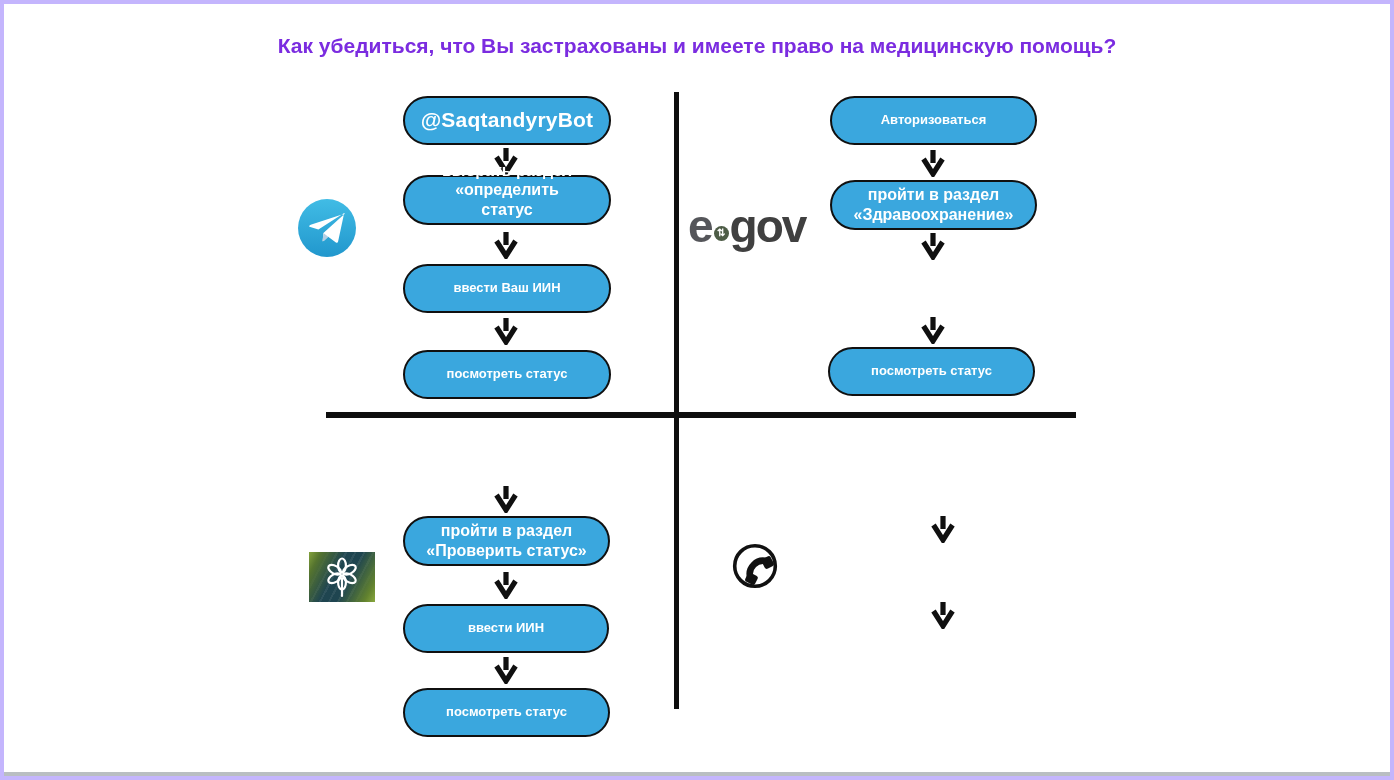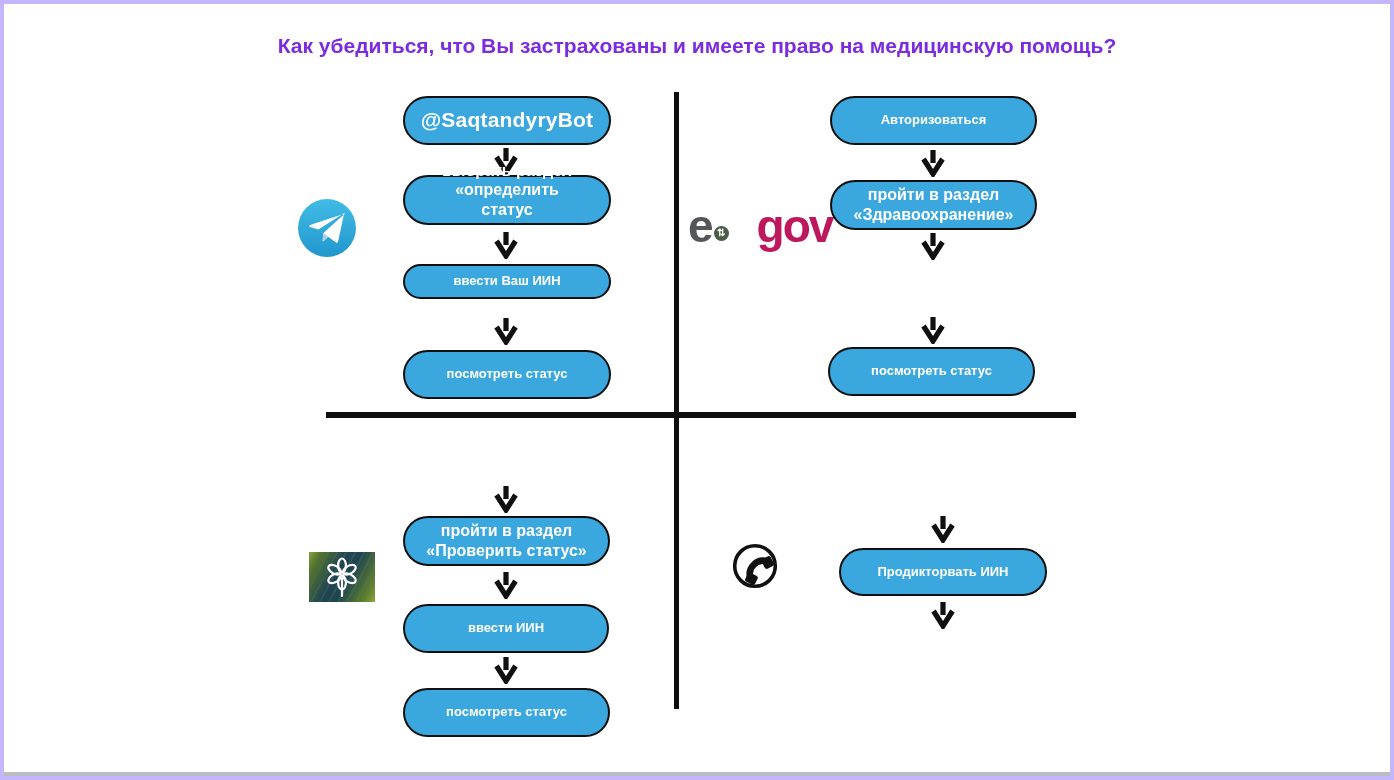--- a/index.html
+++ b/index.html
@@ -45,21 +45,21 @@
     font-weight:bold;font-size:46px;letter-spacing:-2px;line-height:1;
   }
   .egov-e{color:#55565a;}
   .egov-dot{
     width:15px;height:15px;border-radius:50%;
     background:#4d5c46;color:#ffffff;
     font-size:10px;font-weight:bold;letter-spacing:0;
     display:flex;align-items:center;justify-content:center;
     margin:14px 1px 0 2px;
   }
-  .egov-gov{color:#be185d;margin-left:27px;}
+  .egov-gov{color:#404040;}
   .fsms-logo{
     position:absolute;left:305px;top:548px;width:66px;height:50px;
     background:
       linear-gradient(118deg, #84a23c 0%, #55742f 13%, rgba(34,72,82,0) 40%),
       linear-gradient(298deg, #8aa83e 0%, #62822f 12%, rgba(34,72,82,0) 42%),
       repeating-linear-gradient(118deg, rgba(255,255,255,0.07) 0 2px, rgba(0,0,0,0) 2px 8px),
       #1f4550;
     display:flex;align-items:center;justify-content:center;
   }
   .phone-icon{position:absolute;left:727px;top:538px;width:48px;height:48px;}
@@ -99,21 +99,21 @@
   <div class="pill small" style="left:399px;top:171px;width:208px;height:50px;">
     <span>выбрать раздел
 «определить
 статус застрахованности»</span>
   </div>
   <div class="arrow" style="left:489px;top:228px;">
     <svg width="26" height="27" viewBox="0 0 26 27">
         <path d="M13 0 V13 M3.5 9 L13 24 L22.5 9" stroke="#101010" stroke-width="5.2" fill="none"></path>
       </svg>
   </div>
-  <div class="pill" style="left:399px;top:260px;width:208px;height:35px;">
+  <div class="pill" style="left:399px;top:260px;width:208px;height:49px;">
     <span>ввести Ваш ИИН</span>
   </div>
   <div class="arrow" style="left:489px;top:314px;">
     <svg width="26" height="27" viewBox="0 0 26 27">
         <path d="M13 0 V13 M3.5 9 L13 24 L22.5 9" stroke="#101010" stroke-width="5.2" fill="none"></path>
       </svg>
   </div>
   <div class="pill" style="left:399px;top:346px;width:208px;height:49px;">
     <span>посмотреть статус</span>
   </div>
@@ -199,23 +199,20 @@
         <path d="M29.5 12 A13.5 13.5 0 0 0 29.5 36" fill="none" stroke="#111111" stroke-width="6.5"></path>
       </g>
     </svg>
   </div>
 
   <div class="arrow" style="left:926px;top:512px;">
     <svg width="26" height="27" viewBox="0 0 26 27">
         <path d="M13 0 V13 M3.5 9 L13 24 L22.5 9" stroke="#101010" stroke-width="5.2" fill="none"></path>
       </svg>
   </div>
-  <div class="pill" style="left:835px;top:544px;width:208px;height:48px;">
-    <span>Продикторвать ИИН</span>
-  </div>
   <div class="arrow" style="left:926px;top:598px;">
     <svg width="26" height="27" viewBox="0 0 26 27">
         <path d="M13 0 V13 M3.5 9 L13 24 L22.5 9" stroke="#101010" stroke-width="5.2" fill="none"></path>
       </svg>
   </div>
 
   <div class="bottom-band"></div>
 </div>
 
 </body></html>

